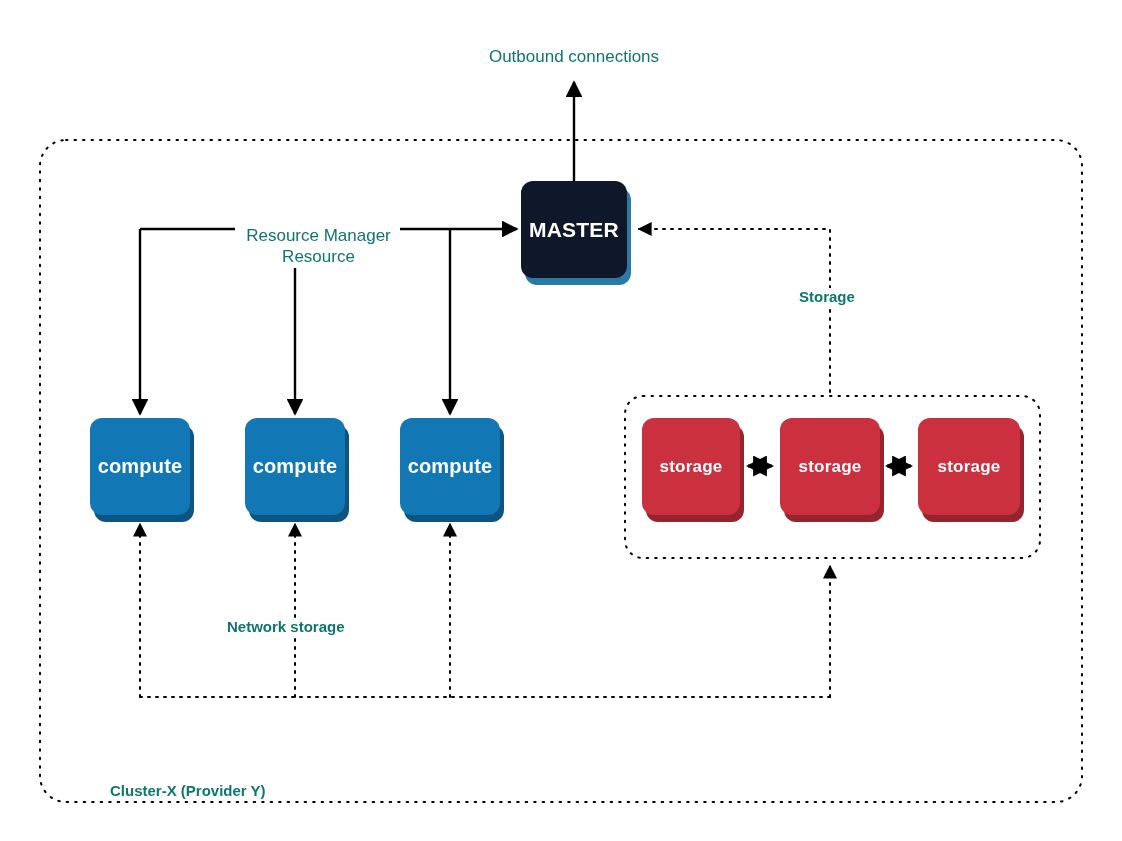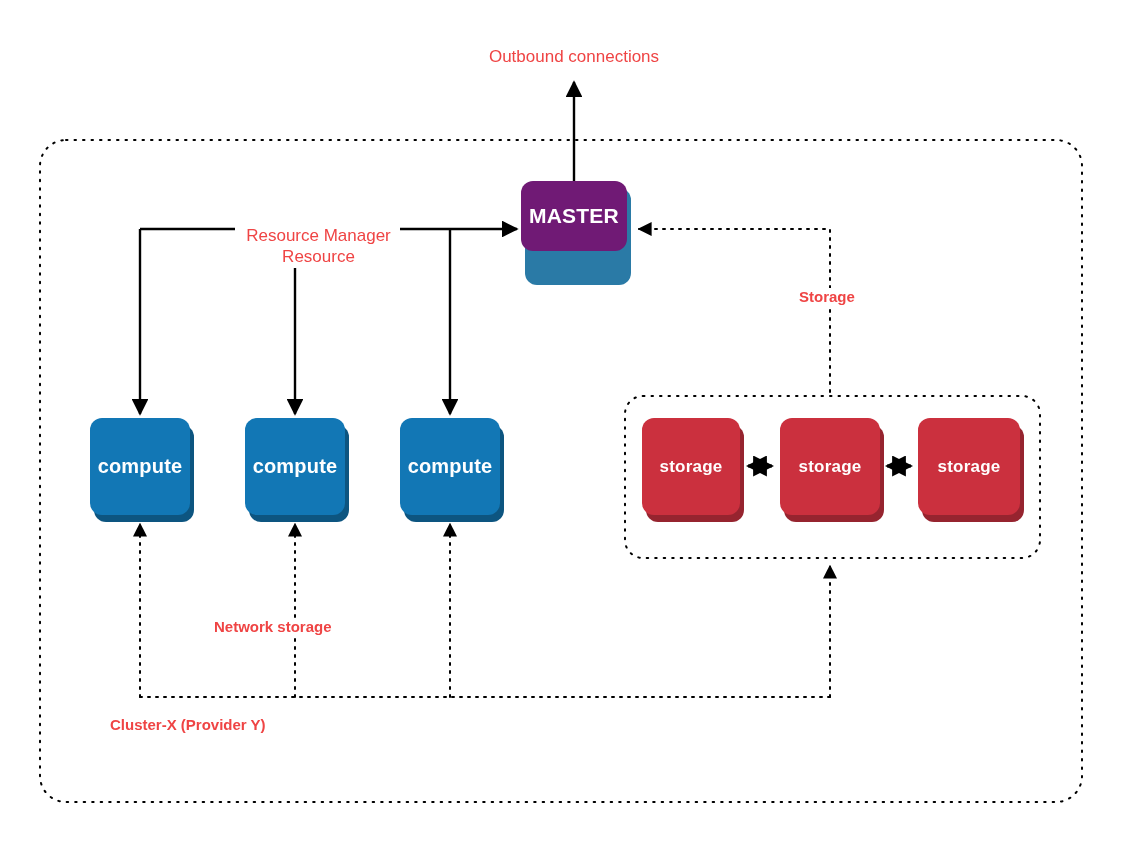--- a/index.html
+++ b/index.html
@@ -45,21 +45,21 @@
   .node-storage {
     font-size: 17px;
   }
   .node-shadow {
     position: absolute;
     border-radius: 12px;
     z-index: 4;
   }
   .label {
     position: absolute;
-    color: #ef4444;
+    color: #0f766e;
     white-space: pre;
     z-index: 6;
   }
   .label-plain {
     font-size: 17px;
     font-weight: normal;
     text-align: center;
     line-height: 22px;
   }
   .label-bold {
@@ -108,21 +108,21 @@
     <path d="M 140 697 L 140 524" fill="none" stroke="#000000" stroke-width="2" stroke-dasharray="2 6" stroke-linecap="round" marker-end="url(#arrow-dot)"></path>
     <path d="M 295 697 L 295 524" fill="none" stroke="#000000" stroke-width="2" stroke-dasharray="2 6" stroke-linecap="round" marker-end="url(#arrow-dot)"></path>
     <path d="M 450 697 L 450 524" fill="none" stroke="#000000" stroke-width="2" stroke-dasharray="2 6" stroke-linecap="round" marker-end="url(#arrow-dot)"></path>
     <path d="M 830 697 L 830 566" fill="none" stroke="#000000" stroke-width="2" stroke-dasharray="2 6" stroke-linecap="round" marker-end="url(#arrow-dot)"></path>
 
     <path d="M 748 466 L 772 466" fill="none" stroke="#000000" stroke-width="3" marker-start="url(#arrow-solid)" marker-end="url(#arrow-solid)"></path>
     <path d="M 887 466 L 911 466" fill="none" stroke="#000000" stroke-width="3" marker-start="url(#arrow-solid)" marker-end="url(#arrow-solid)"></path>
   </svg>
 
   <div class="node-shadow" style="left:525px; top:188px; width:106px; height:97px; background:#2a7aa6;"></div>
-  <div class="node node-master" style="left:521px; top:181px; width:106px; height:70px; background:#701a75;">MASTER</div>
+  <div class="node node-master" style="left:521px; top:181px; width:106px; height:97px; background:#0f172a;">MASTER</div>
 
   <div class="node-shadow" style="left:94px; top:425px; width:100px; height:97px; background:#0d5580;"></div>
   <div class="node node-compute" style="left:90px; top:418px; width:100px; height:97px; background:#1277b5;">compute</div>
 
   <div class="node-shadow" style="left:249px; top:425px; width:100px; height:97px; background:#0d5580;"></div>
   <div class="node node-compute" style="left:245px; top:418px; width:100px; height:97px; background:#1277b5;">compute</div>
 
   <div class="node-shadow" style="left:404px; top:425px; width:100px; height:97px; background:#0d5580;"></div>
   <div class="node node-compute" style="left:400px; top:418px; width:100px; height:97px; background:#1277b5;">compute</div>
 
@@ -136,17 +136,17 @@
   <div class="node node-storage" style="left:918px; top:418px; width:102px; height:97px; background:#cb303e;">storage</div>
 
   <div class="label label-plain" style="left:424px; top:46px; width:300px;">Outbound connections</div>
 
   <div class="label label-plain label-bg" style="left:237px; top:207px; width:155px;">Resource Manager</div>
 
   <div class="label label-plain label-bg" style="left:237px; top:228px; width:155px;">Resource</div>
 
   <div class="label label-bold label-bg" style="left:795px; top:270px; text-align:right; width:34px;">Storage</div>
 
-  <div class="label label-bold label-bg" style="left:210px; top:600px;">Network storage</div>
+  <div class="label label-bold label-bg" style="left:223px; top:600px;">Network storage</div>
 
-  <div class="label label-bold" style="left:110px; top:716px;">Cluster-X (Provider Y)</div>
+  <div class="label label-bold" style="left:110px; top:782px;">Cluster-X (Provider Y)</div>
 
 </div>
 
 </body></html>

